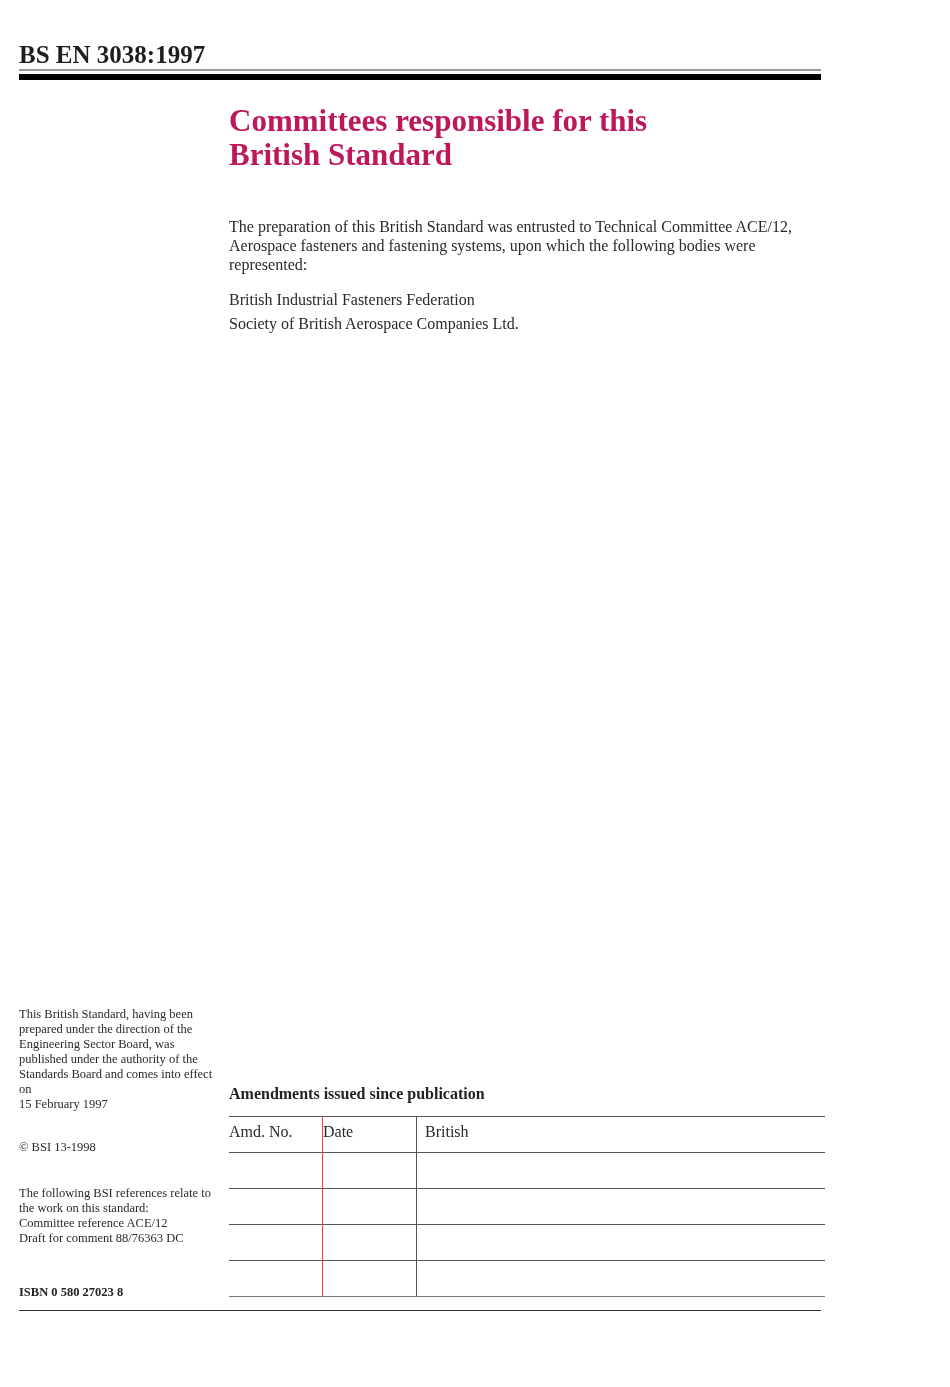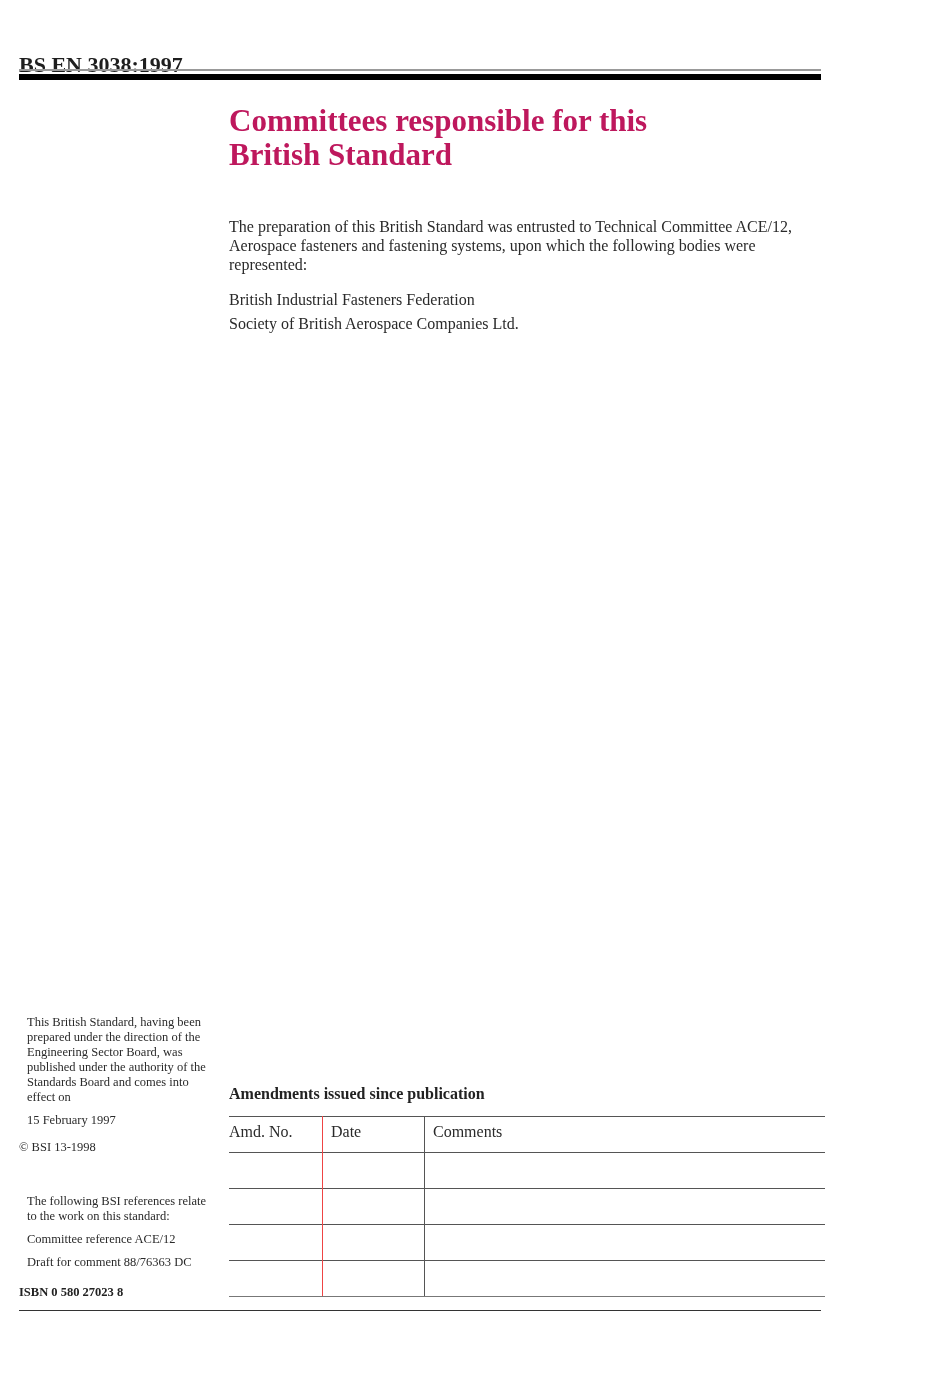--- a/index.html
+++ b/index.html
@@ -3,21 +3,21 @@
   <meta charset="utf-8">
   <style>
     html, body { margin: 0; padding: 0; background: #ffffff; }
     body {
       width: 950px; height: 1387px; position: relative; overflow: hidden;
       font-family: "DejaVu Serif", "Liberation Serif", serif;
       color: #1e1e1e;
     }
     .abs { position: absolute; }
     .doc-id {
-      left: 19px; top: 52px; font-size: 22px; font-weight: bold;
+      left: 19px; top: 41px; font-size: 25px; font-weight: bold;
       font-family: "Liberation Serif", serif; letter-spacing: 0px; text-align: right;
     }
     .rule-thin { left: 19px; top: 69px; width: 802px; height: 2px; background: #999999; }
     .rule-thick { left: 19px; top: 74px; width: 802px; height: 6px; background: #000000; }
     .title {
       left: 229px; top: 104px; width: 600px;
       font-size: 31px; font-weight: bold; line-height: 34px;
       font-family: "Liberation Serif", serif; color: #be185d;
     }
     .intro {
@@ -28,41 +28,41 @@
     .bodies {
       left: 229px; top: 290px; width: 600px; margin: 0; padding: 0; list-style: none;
       font-size: 16px; line-height: 19px;
       font-family: "Liberation Serif", serif; color: #2a2a2a;
     }
     .bodies li { margin-bottom: 5px; padding-left: 20px; text-indent: -20px; }
     .side {
       left: 19px; width: 200px; font-size: 12.5px; line-height: 15px;
       font-family: "Liberation Serif", serif; color: #2a2a2a;
     }
-    .side p { margin: 8px; }
+    .side p { margin: 0; }
     .isbn {
       left: 19px; top: 1285px; font-size: 12.5px; font-weight: bold;
       font-family: "Liberation Serif", serif; color: #222;
     }
     .amend-title {
       left: 229px; top: 1085px; font-size: 16px; font-weight: bold;
       font-family: "Liberation Serif", serif; color: #222;
     }
     .amend-table {
       left: 229px; top: 1116px; width: 596px; border-collapse: collapse;
       font-family: "Liberation Serif", serif; font-size: 16px; color: #2a2a2a;
     }
     .amend-table th, .amend-table td {
       height: 35px; padding: 0 0 0 0; border-top: 1.5px solid #555;
       text-align: left; font-weight: normal; vertical-align: top;
     }
     .amend-table th { padding-top: 6px; height: 29px; }
     .amend-table tr:last-child td { border-bottom: 1.5px solid #777; }
     .amend-table .c1 { width: 93px; border-right: 1px solid #ef4444; margin-top: 16px; }
-    .amend-table .c2 { width: 93px; border-right: 1px solid #555; padding-left: 8px; }
+    .amend-table .c2 { width: 93px; border-right: 1px solid #555; }
     .amend-table .c3 { padding-left: 8px; }
     .rule-bottom { left: 19px; top: 1310px; width: 802px; height: 1px; background: #333; }
   </style>
 </head>
 <body>
 
 <div class="abs doc-id">BS EN 3038:1997</div>
 <div class="abs rule-thin"></div>
 <div class="abs rule-thick"></div>
 
@@ -93,21 +93,21 @@
 
 <div class="abs isbn">ISBN 0 580 27023 8</div>
 
 <div class="abs amend-title">Amendments issued since publication</div>
 
 <table class="abs amend-table">
   <thead>
     <tr>
       <th class="c1">Amd. No.</th>
       <th class="c2">Date</th>
-      <th class="c3">Comments</th>
+      <th class="c3">British</th>
     </tr>
   </thead>
   <tbody>
     <tr>
       <td class="c1"></td>
       <td class="c2"></td>
       <td class="c3"></td>
     </tr>
     <tr>
       <td class="c1"></td>

